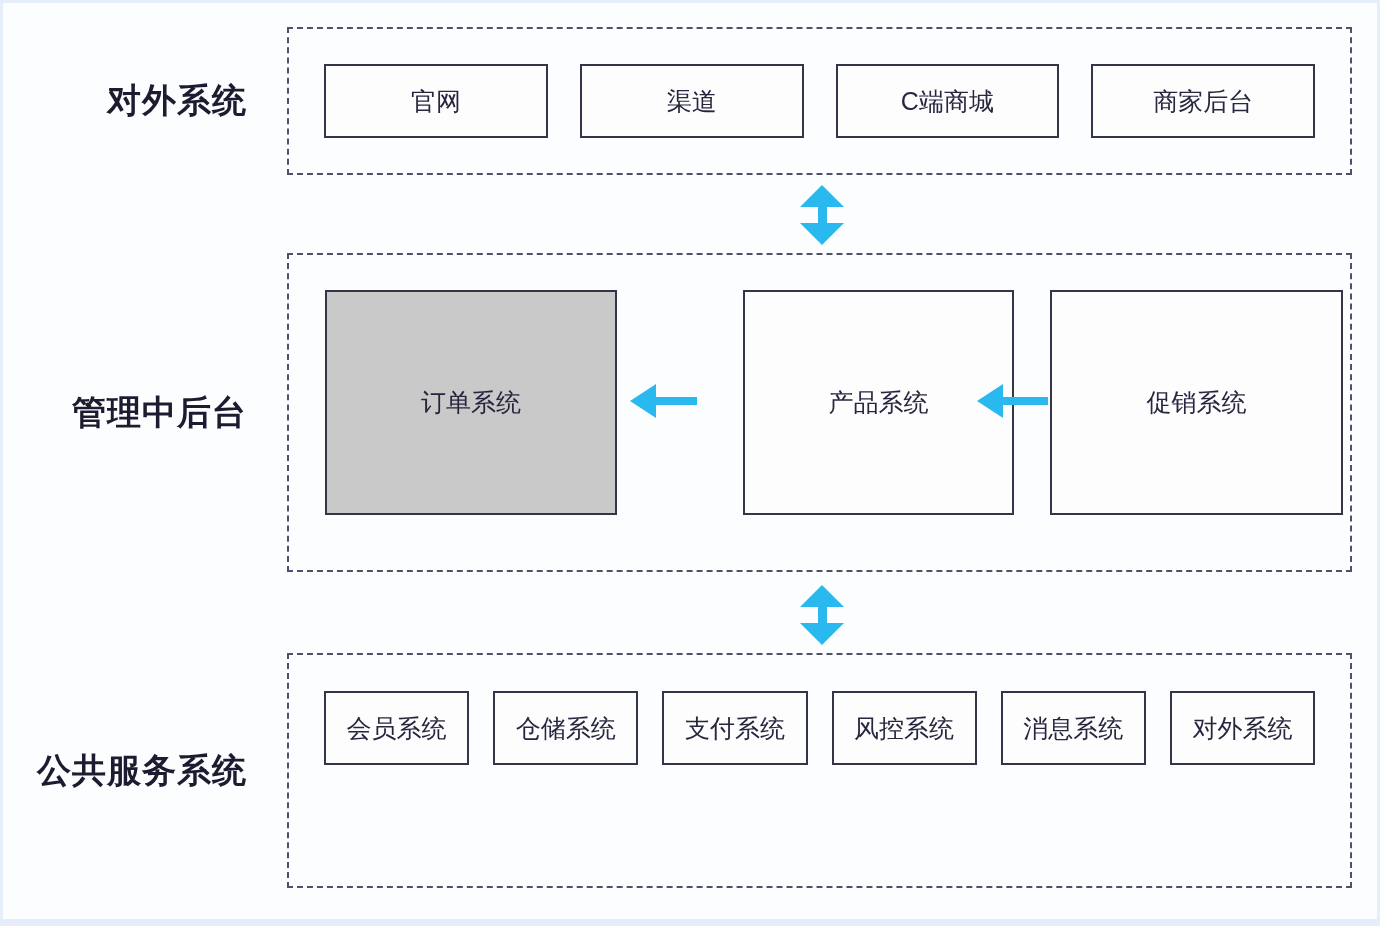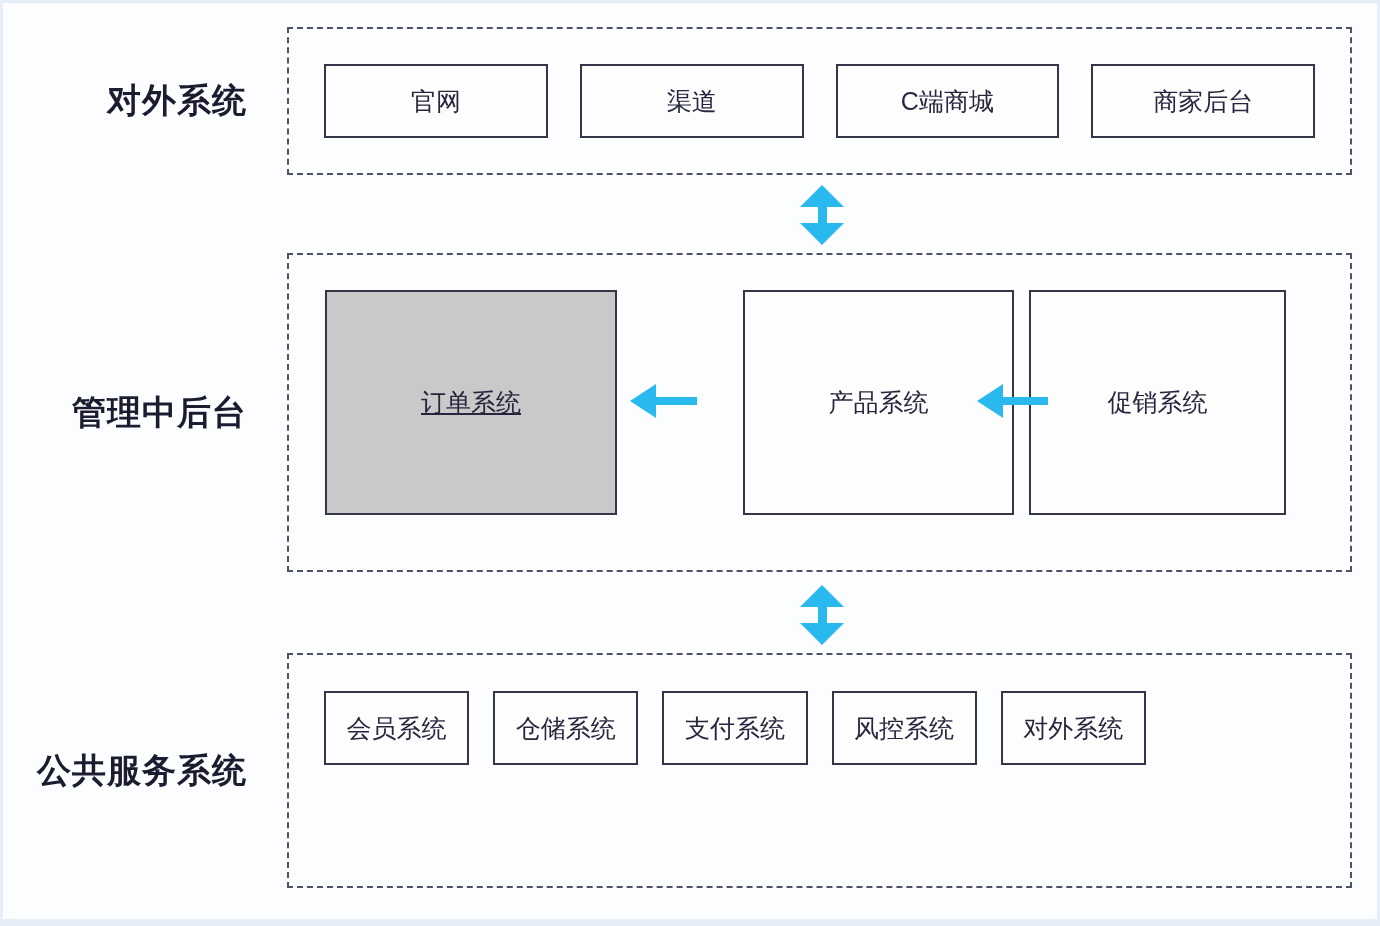--- a/index.html
+++ b/index.html
@@ -40,24 +40,24 @@
   #tier-public{top:653px;height:235px;display:grid;grid-template-columns:repeat(6,1fr);
     gap:24px;padding:36px 35px 0;grid-auto-rows:74px;align-items:start;}
   .node{
     border:2px solid var(--box-border);background:#fdfdfe;color:var(--text);
     display:flex;align-items:center;justify-content:center;font-size:25px;
     white-space:nowrap;
   }
   #tier-external .node{flex:1;height:74px;}
   #tier-public .node{height:74px;}
   .node.big{position:absolute;top:35px;height:225px;}
-  .node.highlight{background:var(--hl-fill);text-decoration:underline;}
+  .node.highlight{background:var(--hl-fill);}
   #node-order{left:36px;width:292px;}
   #node-product{left:410px;width:271px;margin-left:44px;}
-  #node-promotion{left:740px;width:257px;}
+  #node-promotion{left:761px;width:293px;}
   
   .harrow{position:absolute;height:34px;display:flex;align-items:center;}
   .harrow .head-left{
     width:0;height:0;border-top:17px solid transparent;border-bottom:17px solid transparent;
     border-right:26px solid var(--arrow);
   }
   .harrow .shaft{flex:1;height:8px;background:var(--arrow);}
   #arrow-product-order{left:630px;top:384px;width:67px;}
   #arrow-promotion-product{left:977px;top:384px;width:71px;}
   
@@ -118,17 +118,18 @@
     <div class="head-up"></div>
     <div class="vshaft"></div>
     <div class="head-down"></div>
   </div>
 
   <div class="tier" id="tier-public">
     <div class="node">会员系统</div>
     <div class="node">仓储系统</div>
     <div class="node">支付系统</div>
     <div class="node">风控系统</div>
+    <div class="node">消息系统</div>
     <div class="node">对外系统</div>
   </div>
 
   <div class="bottom-strip"></div>
 </div>
 
 </body></html>

